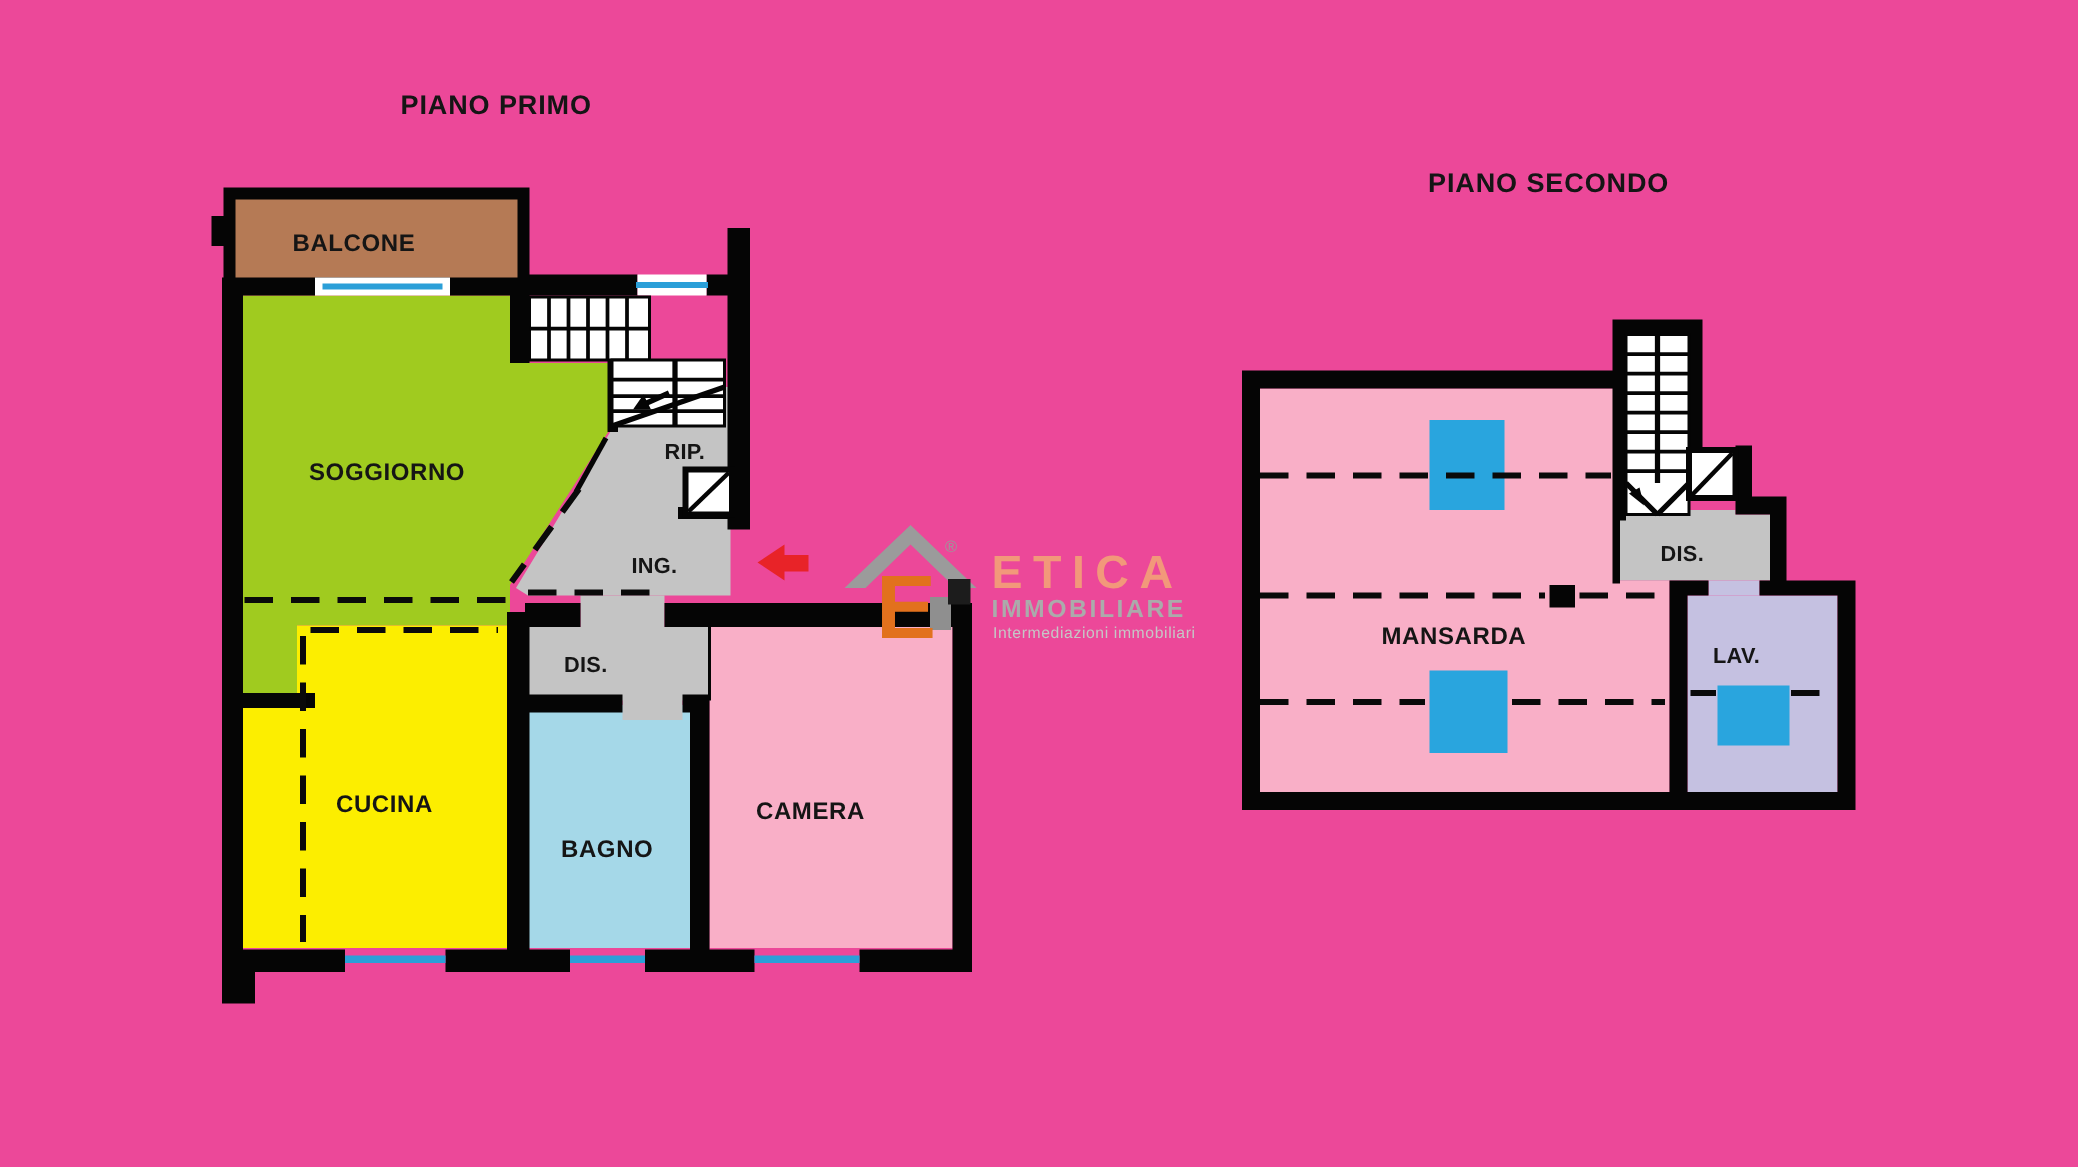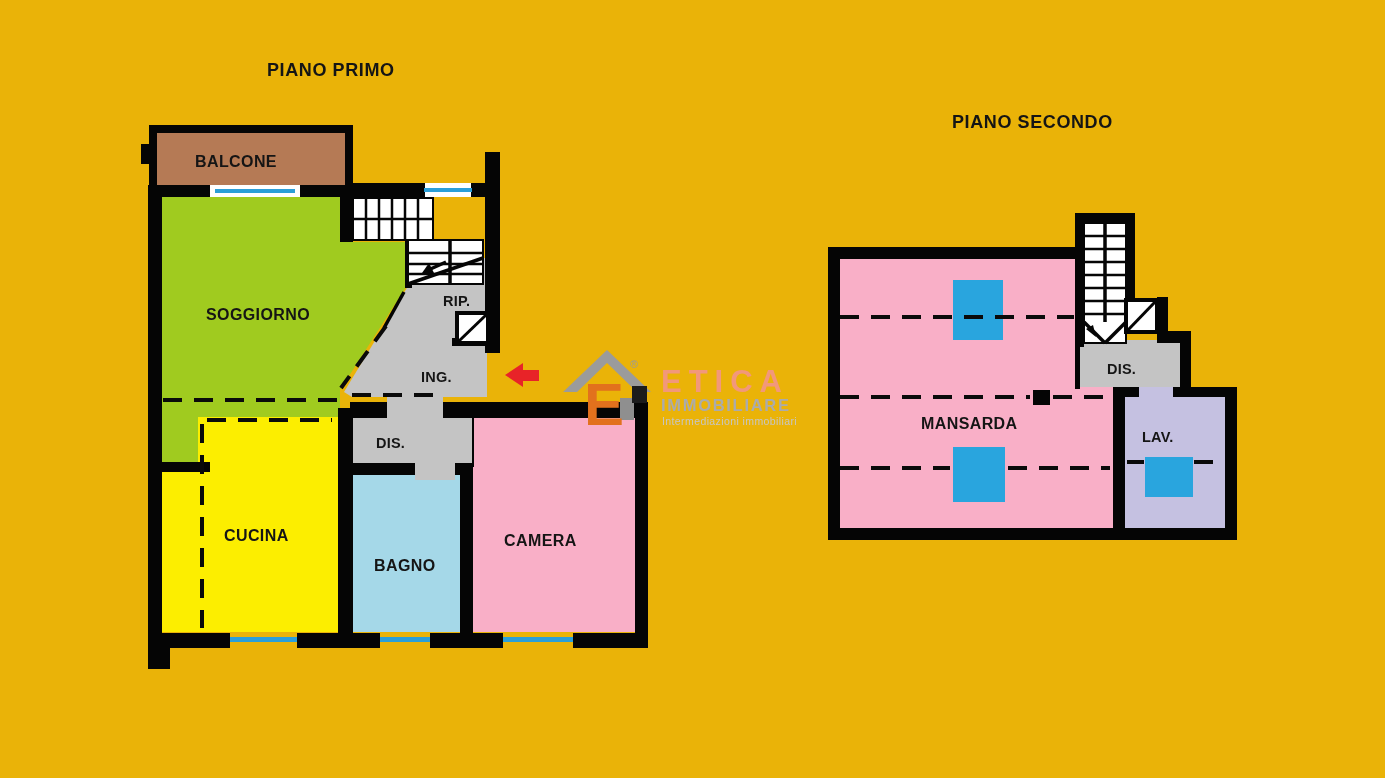--- a/index.html
+++ b/index.html
@@ -1,16 +1,16 @@
 <!DOCTYPE html>
 <html><head>
 <meta charset="utf-8">
 <style>
   html,body{margin:0;padding:0;background:#ffffff;}
-  .canvas{position:relative;width:1385px;height:778px;background:#eab308;overflow:hidden;}
+  .canvas{position:relative;width:1385px;height:778px;background:#ec4899;overflow:hidden;}
   svg{display:block;}
   .lbl{font-family:"Liberation Sans",sans-serif;font-weight:700;fill:#151515;}
   .t18{font-size:18px;letter-spacing:.6px;}
   .t16{font-size:16px;letter-spacing:.4px;}
   .t14{font-size:14.5px;letter-spacing:.2px;}
   .brand{font-family:"Liberation Sans",sans-serif;font-weight:700;fill:#F2987A;font-size:31px;letter-spacing:7px;}
   .division{font-family:"Liberation Sans",sans-serif;font-weight:700;fill:#ABABAB;font-size:16.5px;letter-spacing:1.7px;}
   .tagline{font-family:"Liberation Sans",sans-serif;fill:#C6C6C6;font-size:10.5px;letter-spacing:.4px;}
   .mono{font-family:"Liberation Sans",sans-serif;font-weight:700;fill:#E2711D;font-size:60px;}
   .reg{font-family:"Liberation Sans",sans-serif;fill:#9a9a9a;font-size:11px;}

